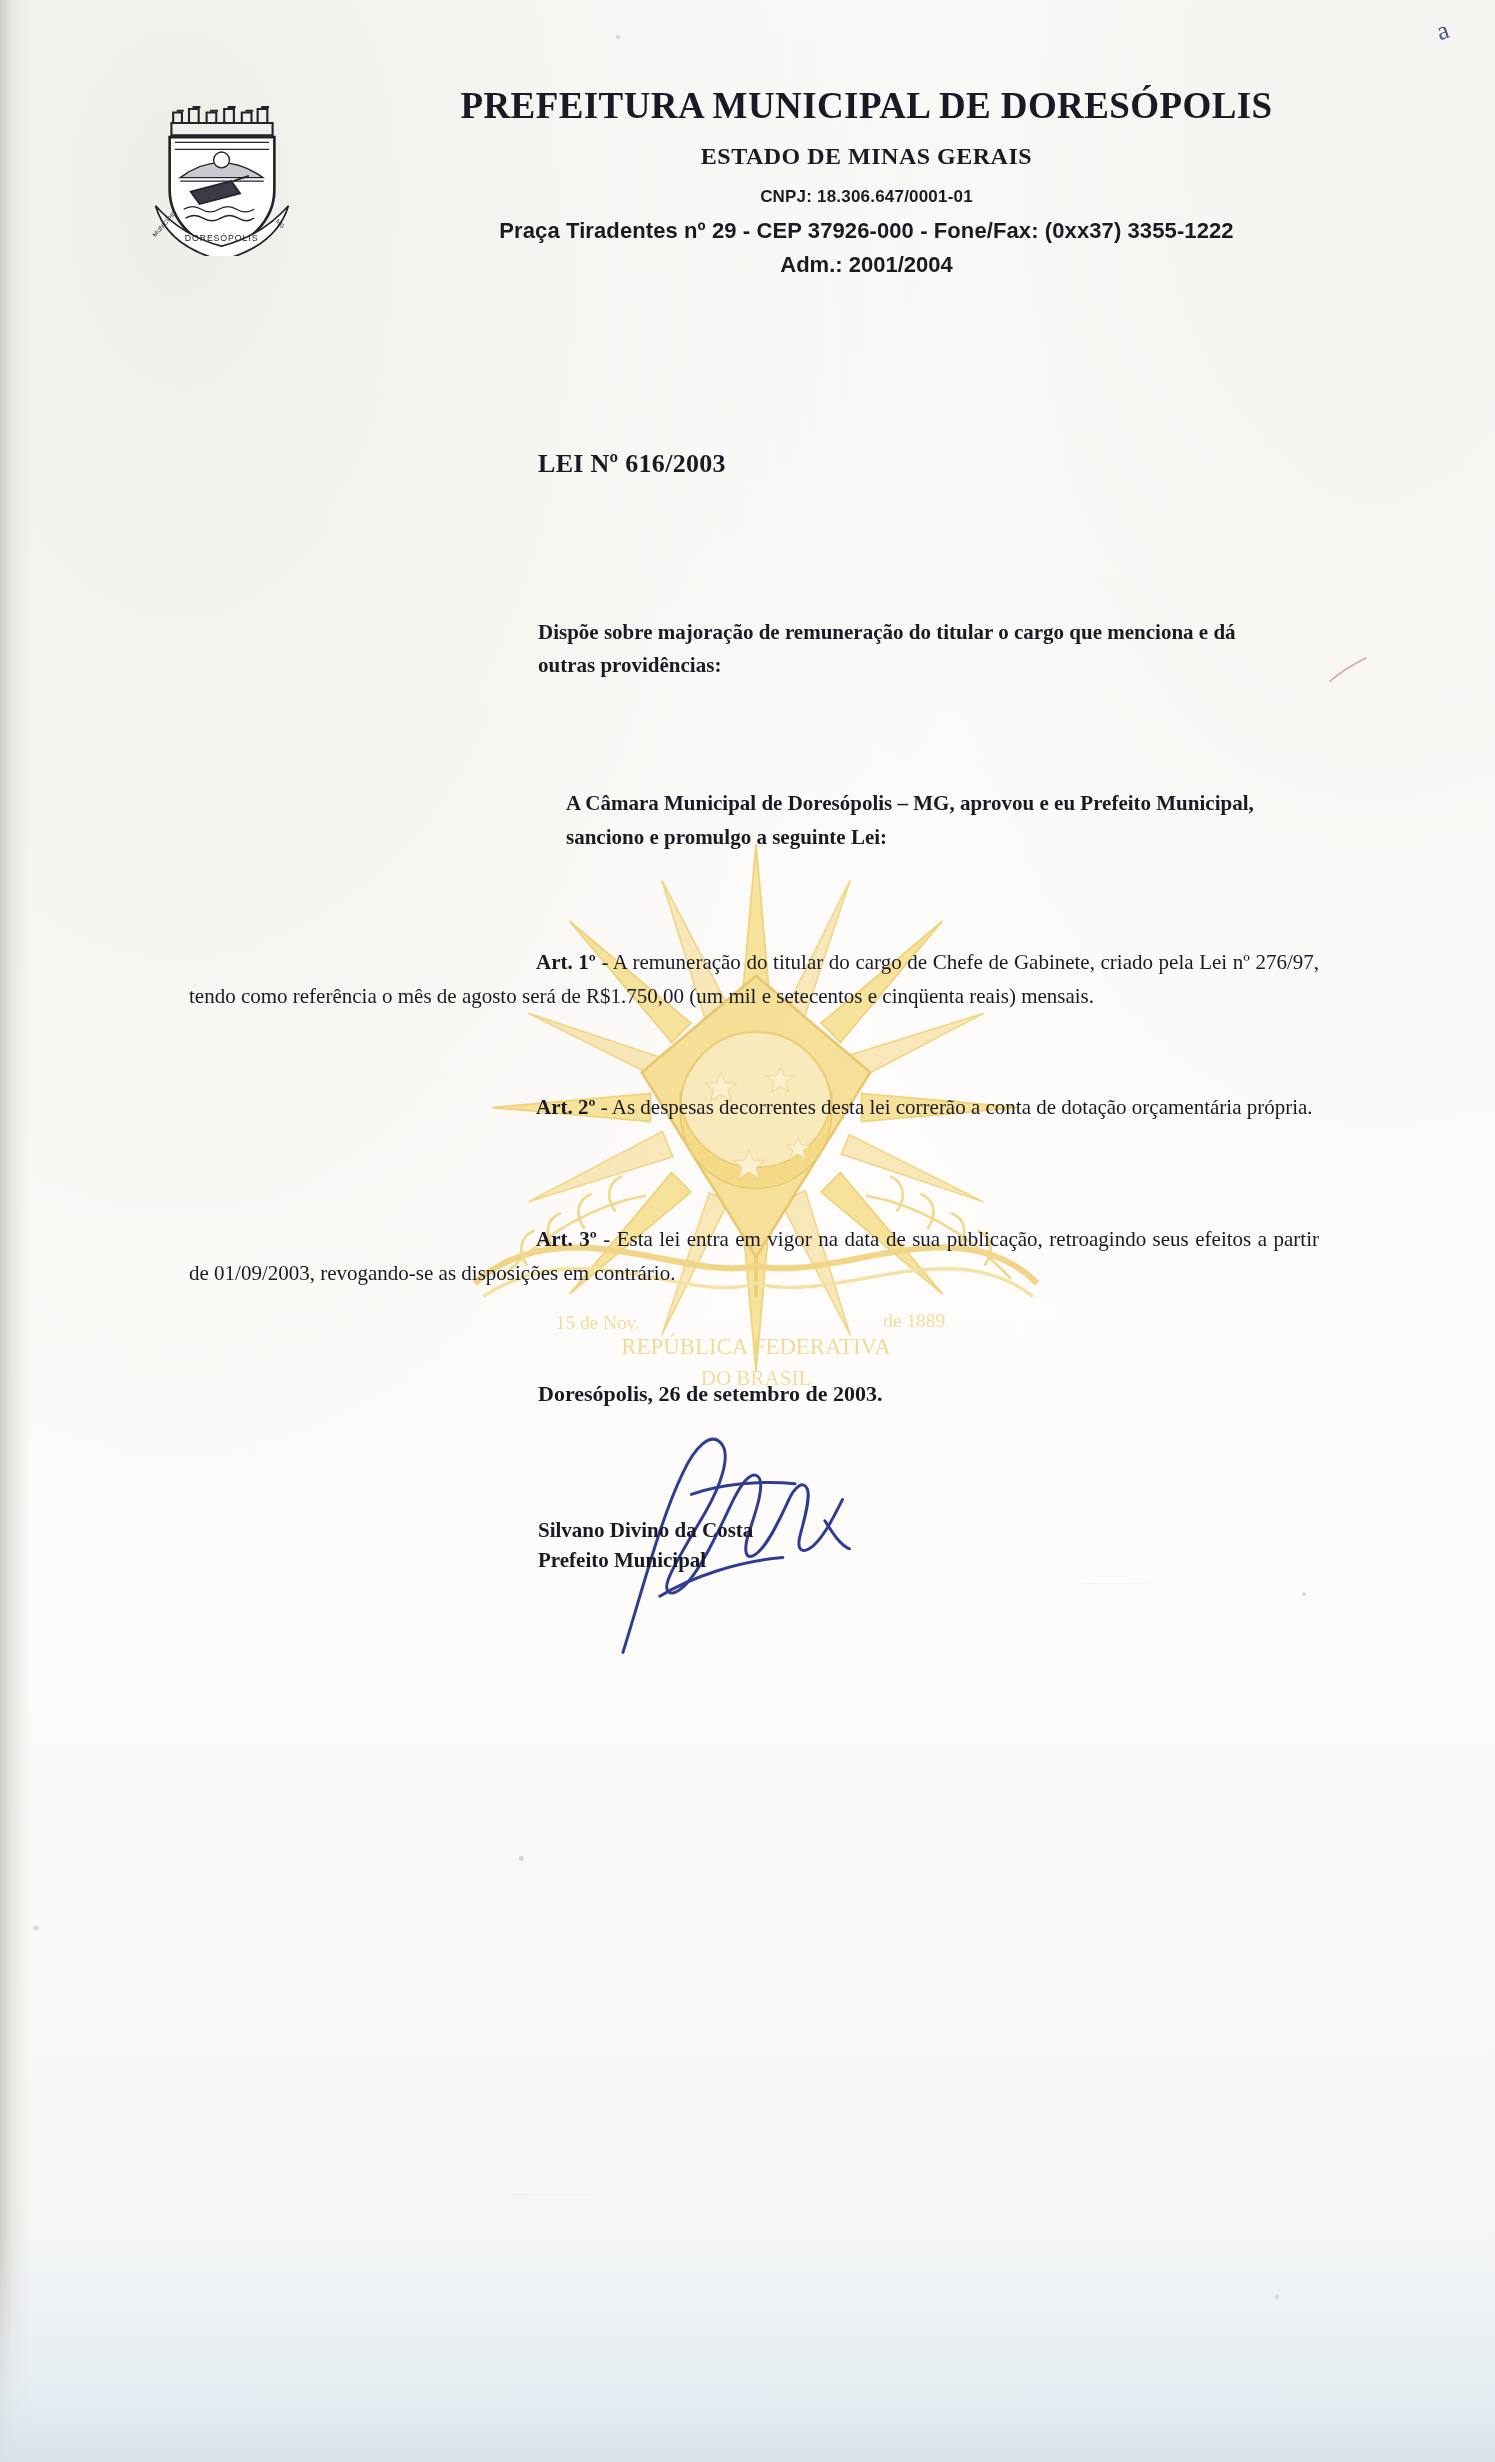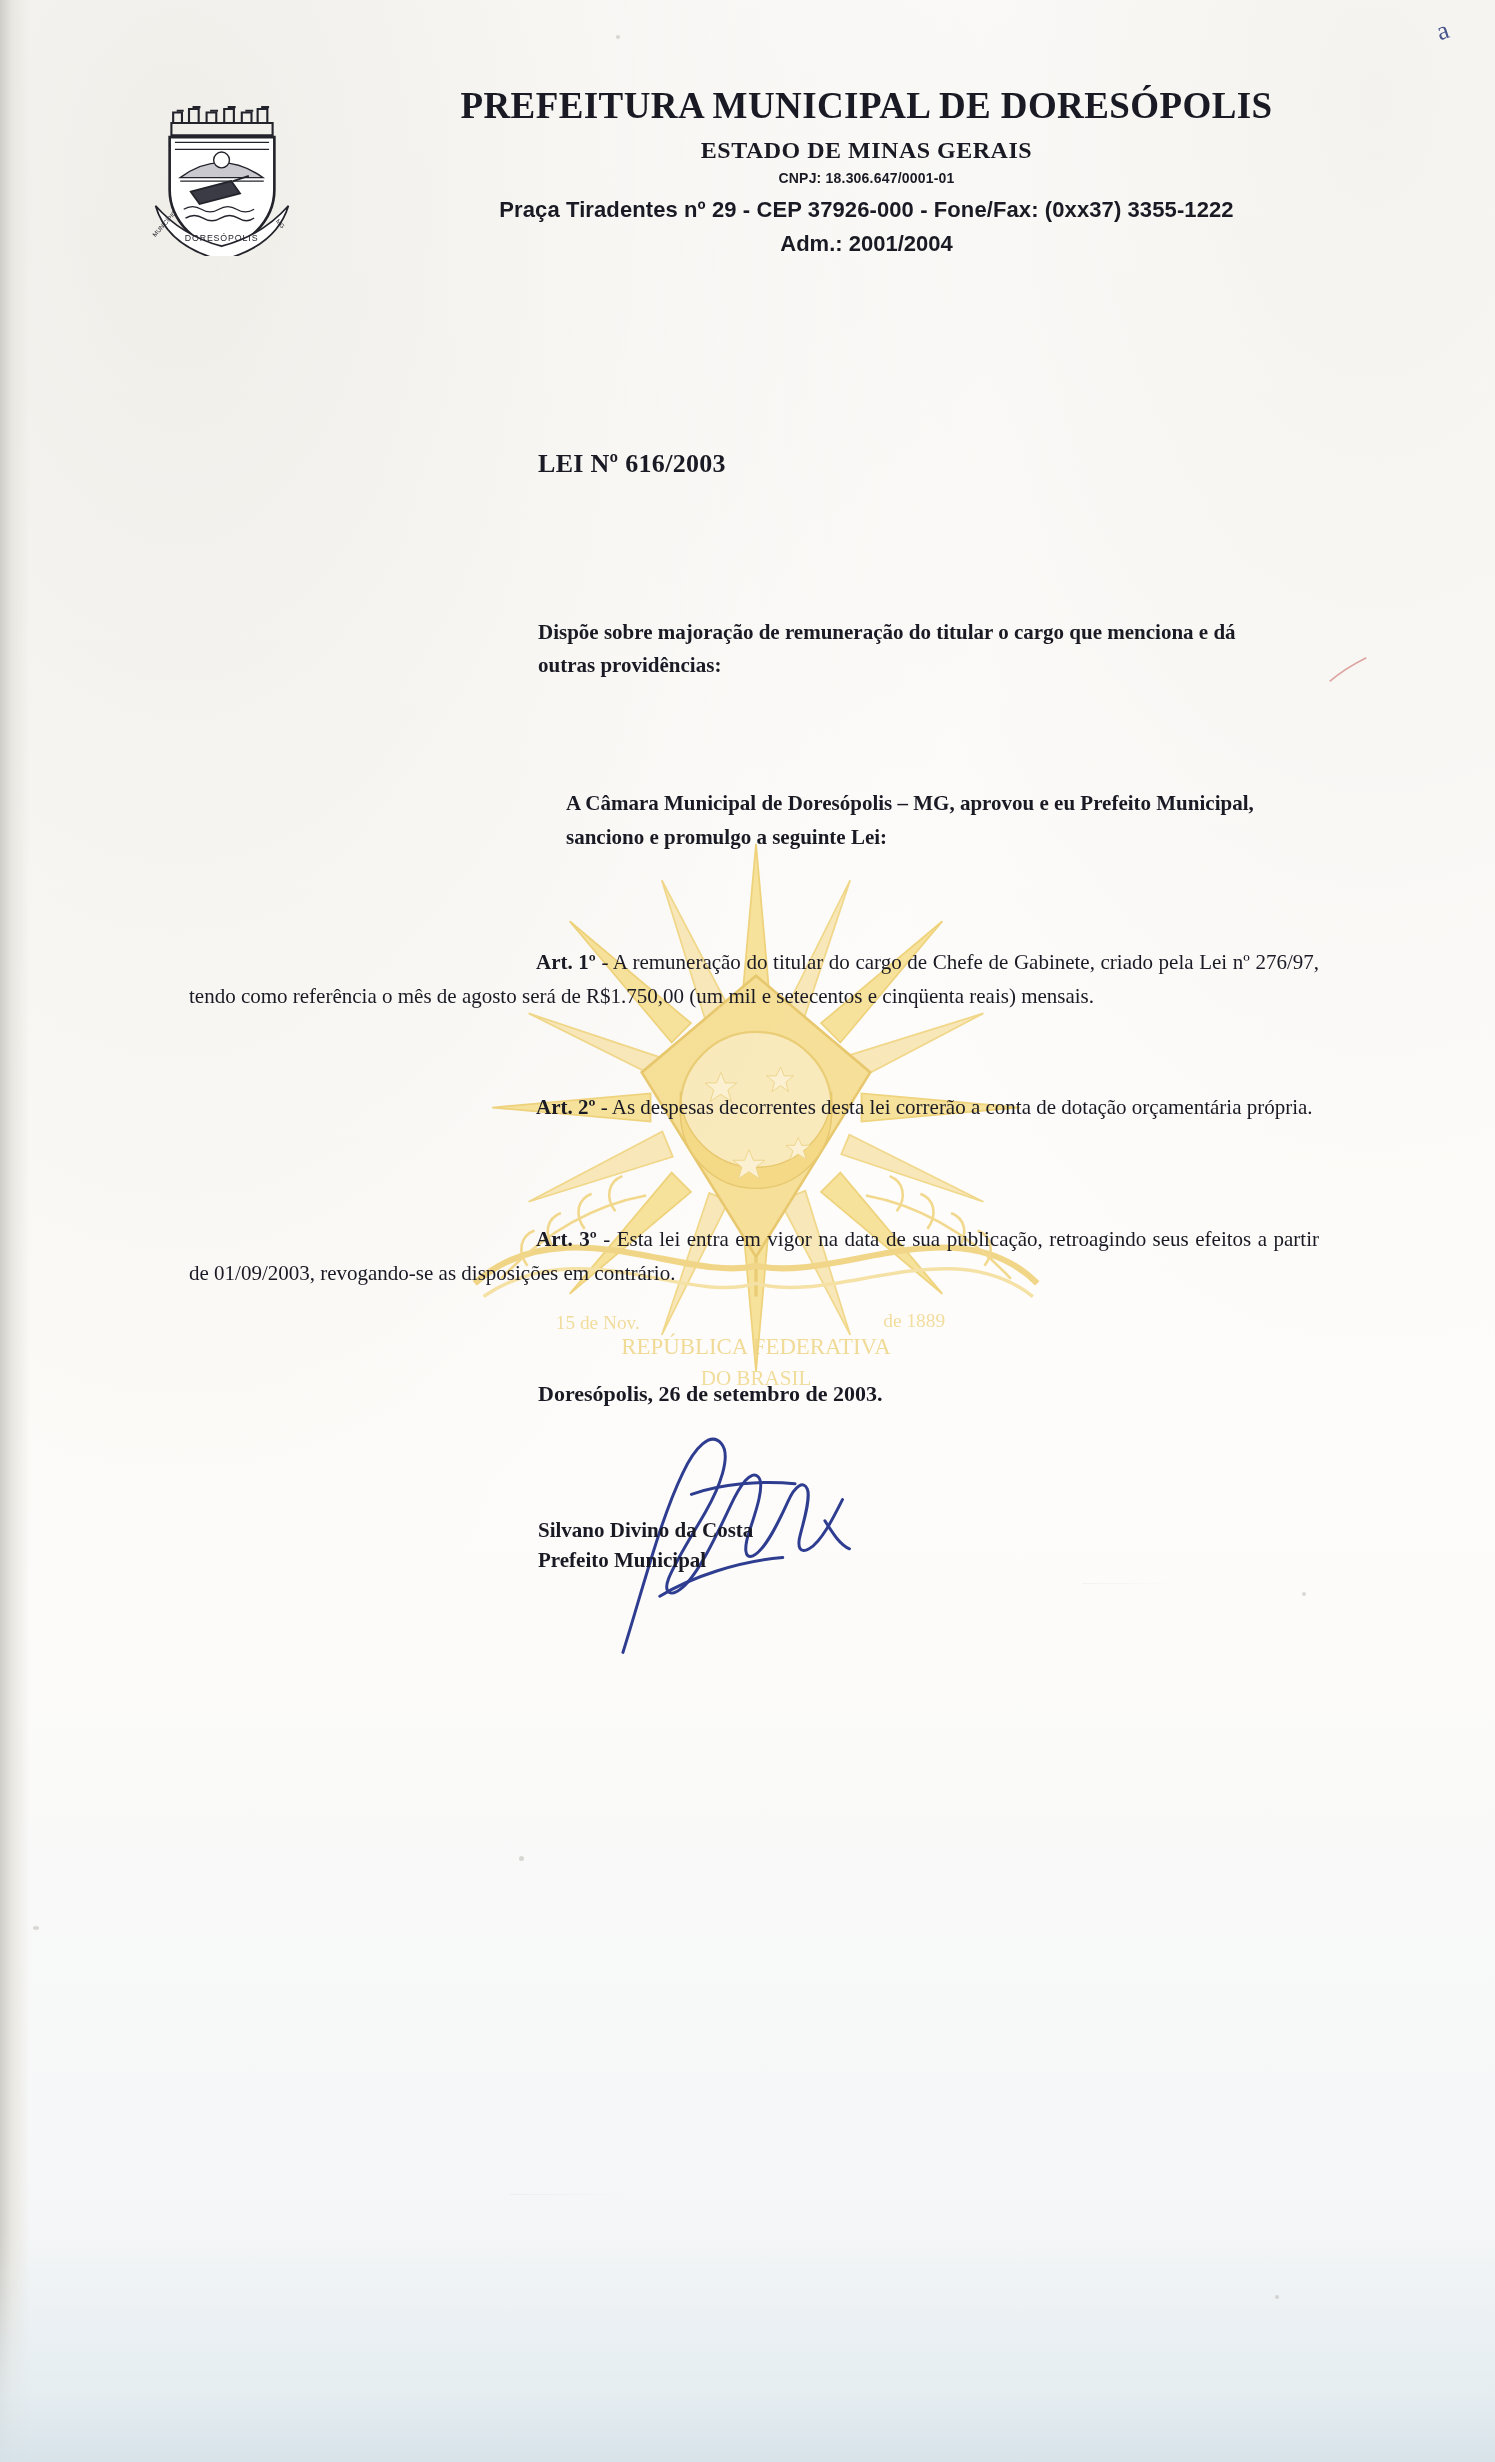--- a/index.html
+++ b/index.html
@@ -75,27 +75,27 @@
     font-weight: bold;
     font-size: 37px;
     letter-spacing: 0.4px;
     white-space: nowrap;
   }
   .h-sub {
     font-family: "Liberation Serif", serif;
     font-weight: bold;
     font-size: 24px;
     letter-spacing: 0.5px;
-    margin-top: 10px;
+    margin-top: 16px;
   }
   .h-cnpj {
     font-family: "Liberation Sans", sans-serif;
     font-weight: bold;
-    font-size: 14px;
-    margin-top: 6px;
+    font-size: 17px;
+    margin-top: 17px;
     letter-spacing: 0.2px;
   }
   .h-addr {
     font-family: "Liberation Sans", sans-serif;
     font-weight: bold;
     font-size: 22px;
     margin-top: 10.6px;
     letter-spacing: 0.1px;
     white-space: nowrap;
   }

